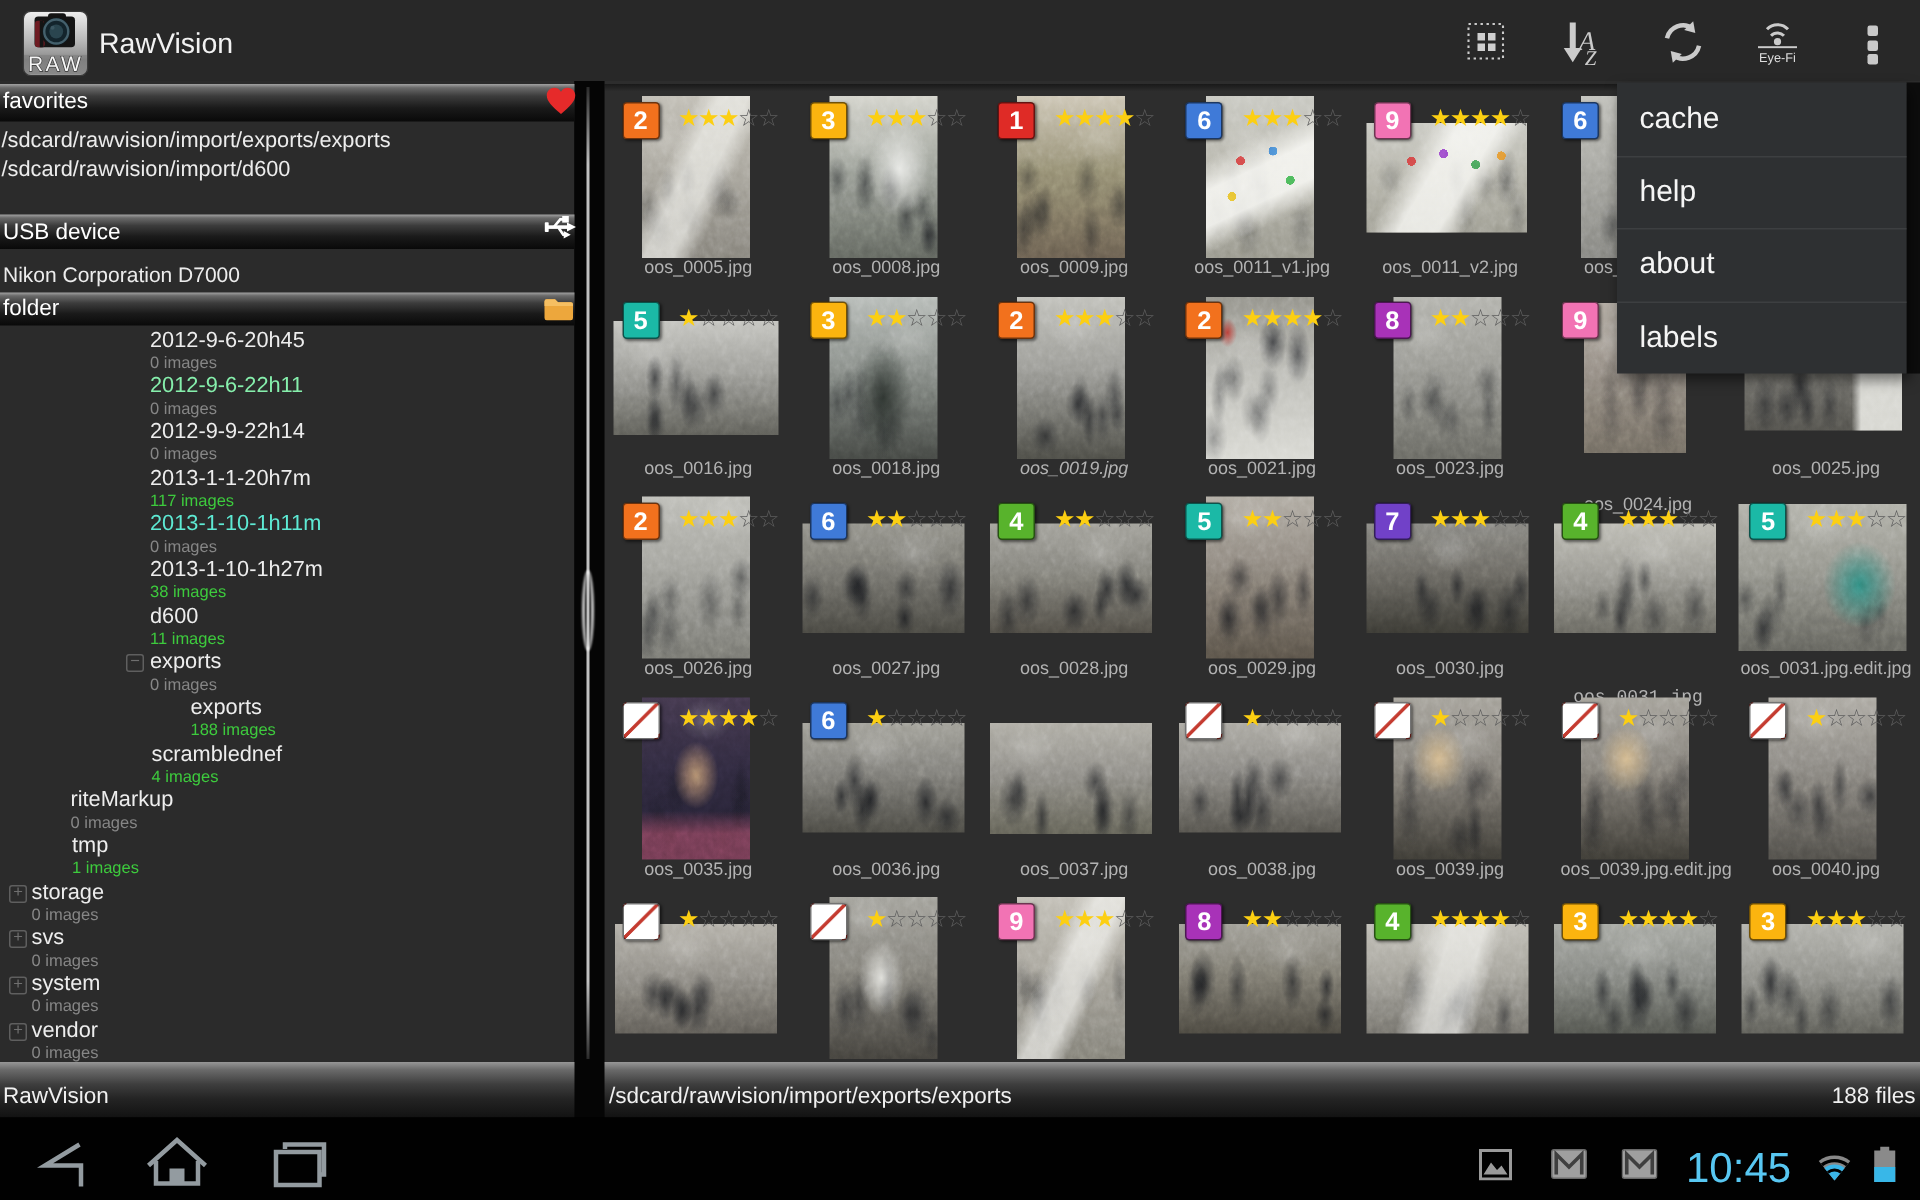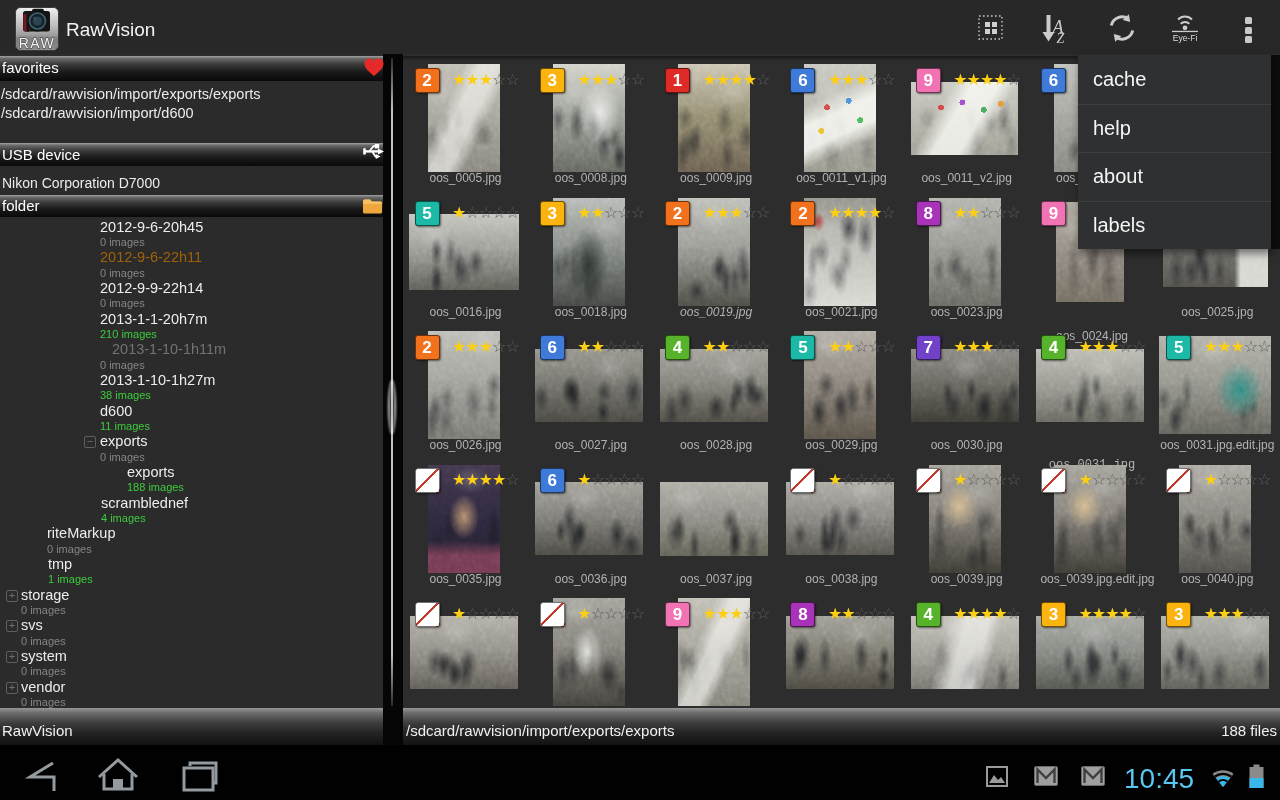--- a/index.html
+++ b/index.html
@@ -112,27 +112,27 @@
 <div class="hdr" style="top:195px;height:22px;">
     <div class="t" style="top:2px;">folder</div>
   </div>
 <svg class="a" style="left:362px;top:198px;" width="21" height="17" viewBox="0 0 21 17">
 <path d="M1 3 Q1 1.5 2.5 1.5 L8 1.5 L10 3.5 L18.5 3.5 Q20 3.5 20 5 L20 14 Q20 15.5 18.5 15.5 L2.5 15.5 Q1 15.5 1 14 Z" fill="#eda73c"></path>
 <path d="M1 6 L20 6 L20 5 Q20 3.5 18.5 3.5 L10 3.5 L8 1.5 L2.5 1.5 Q1 1.5 1 3 Z" fill="#f6bf62"></path>
 </svg>
 <div class="a" style="left:0;top:217px;width:383px;height:491px;overflow:hidden;">
 <div class="t" style="left:100px;top:1.5px;font-size:14.5px;color:#ededed;">2012-9-6-20h45</div>
 <div class="t" style="left:100px;top:19.0px;font-size:11px;color:#868686;">0 images</div>
-<div class="t" style="left:100px;top:32.2px;font-size:14.5px;color:#a16207;">2012-9-6-22h11</div>
+<div class="t" style="left:100px;top:32.2px;font-size:14.5px;color:#86efac;">2012-9-6-22h11</div>
 <div class="t" style="left:100px;top:49.7px;font-size:11px;color:#868686;">0 images</div>
 <div class="t" style="left:100px;top:62.8px;font-size:14.5px;color:#ededed;">2012-9-9-22h14</div>
 <div class="t" style="left:100px;top:80.3px;font-size:11px;color:#868686;">0 images</div>
 <div class="t" style="left:100px;top:93.5px;font-size:14.5px;color:#ededed;">2013-1-1-20h7m</div>
-<div class="t" style="left:100px;top:111.0px;font-size:11px;color:#3dcb3d;">210 images</div>
-<div class="t" style="left:112px;top:124.2px;font-size:14.5px;color:#737373;">2013-1-10-1h11m</div>
+<div class="t" style="left:100px;top:111.0px;font-size:11px;color:#3dcb3d;">117 images</div>
+<div class="t" style="left:100px;top:124.2px;font-size:14.5px;color:#5eead4;">2013-1-10-1h11m</div>
 <div class="t" style="left:100px;top:141.7px;font-size:11px;color:#868686;">0 images</div>
 <div class="t" style="left:100px;top:154.9px;font-size:14.5px;color:#ededed;">2013-1-10-1h27m</div>
 <div class="t" style="left:100px;top:172.4px;font-size:11px;color:#3dcb3d;">38 images</div>
 <div class="t" style="left:100px;top:185.5px;font-size:14.5px;color:#ededed;">d600</div>
 <div class="t" style="left:100px;top:203.0px;font-size:11px;color:#3dcb3d;">11 images</div>
 <div class="t" style="left:100px;top:216.2px;font-size:14.5px;color:#ededed;">exports</div>
 <div class="t" style="left:100px;top:233.7px;font-size:11px;color:#868686;">0 images</div>
 <div class="a" style="left:84px;top:219.2px;width:12px;height:12px;border:1.5px solid #5f5f5f;border-radius:2px;color:#6f6f6f;font-size:11px;line-height:9px;text-align:center;">−</div>
 <div class="t" style="left:127px;top:246.9px;font-size:14.5px;color:#ededed;">exports</div>
 <div class="t" style="left:127px;top:264.4px;font-size:11px;color:#3dcb3d;">188 images</div>

